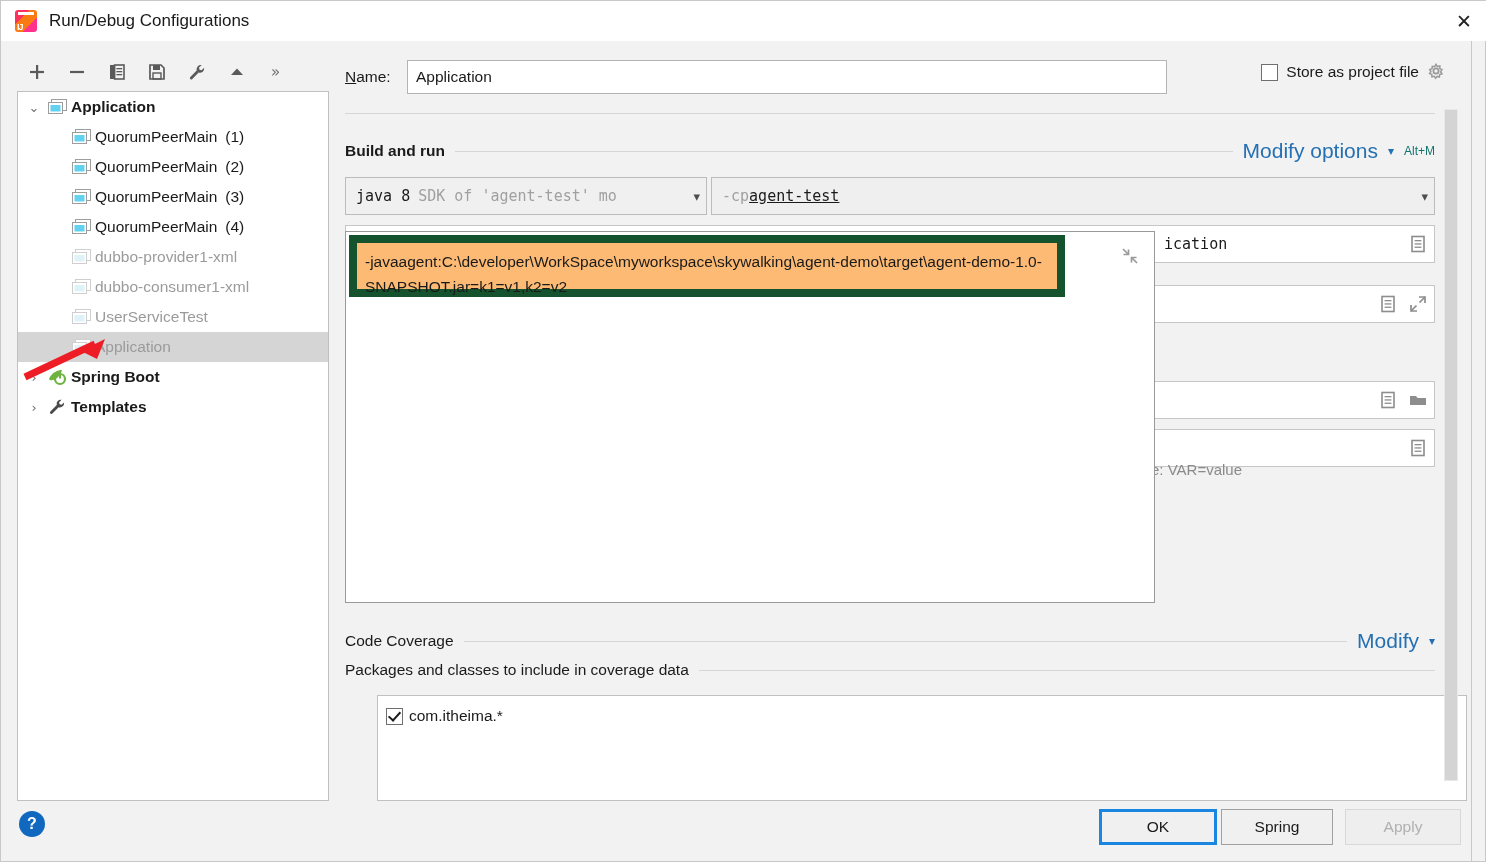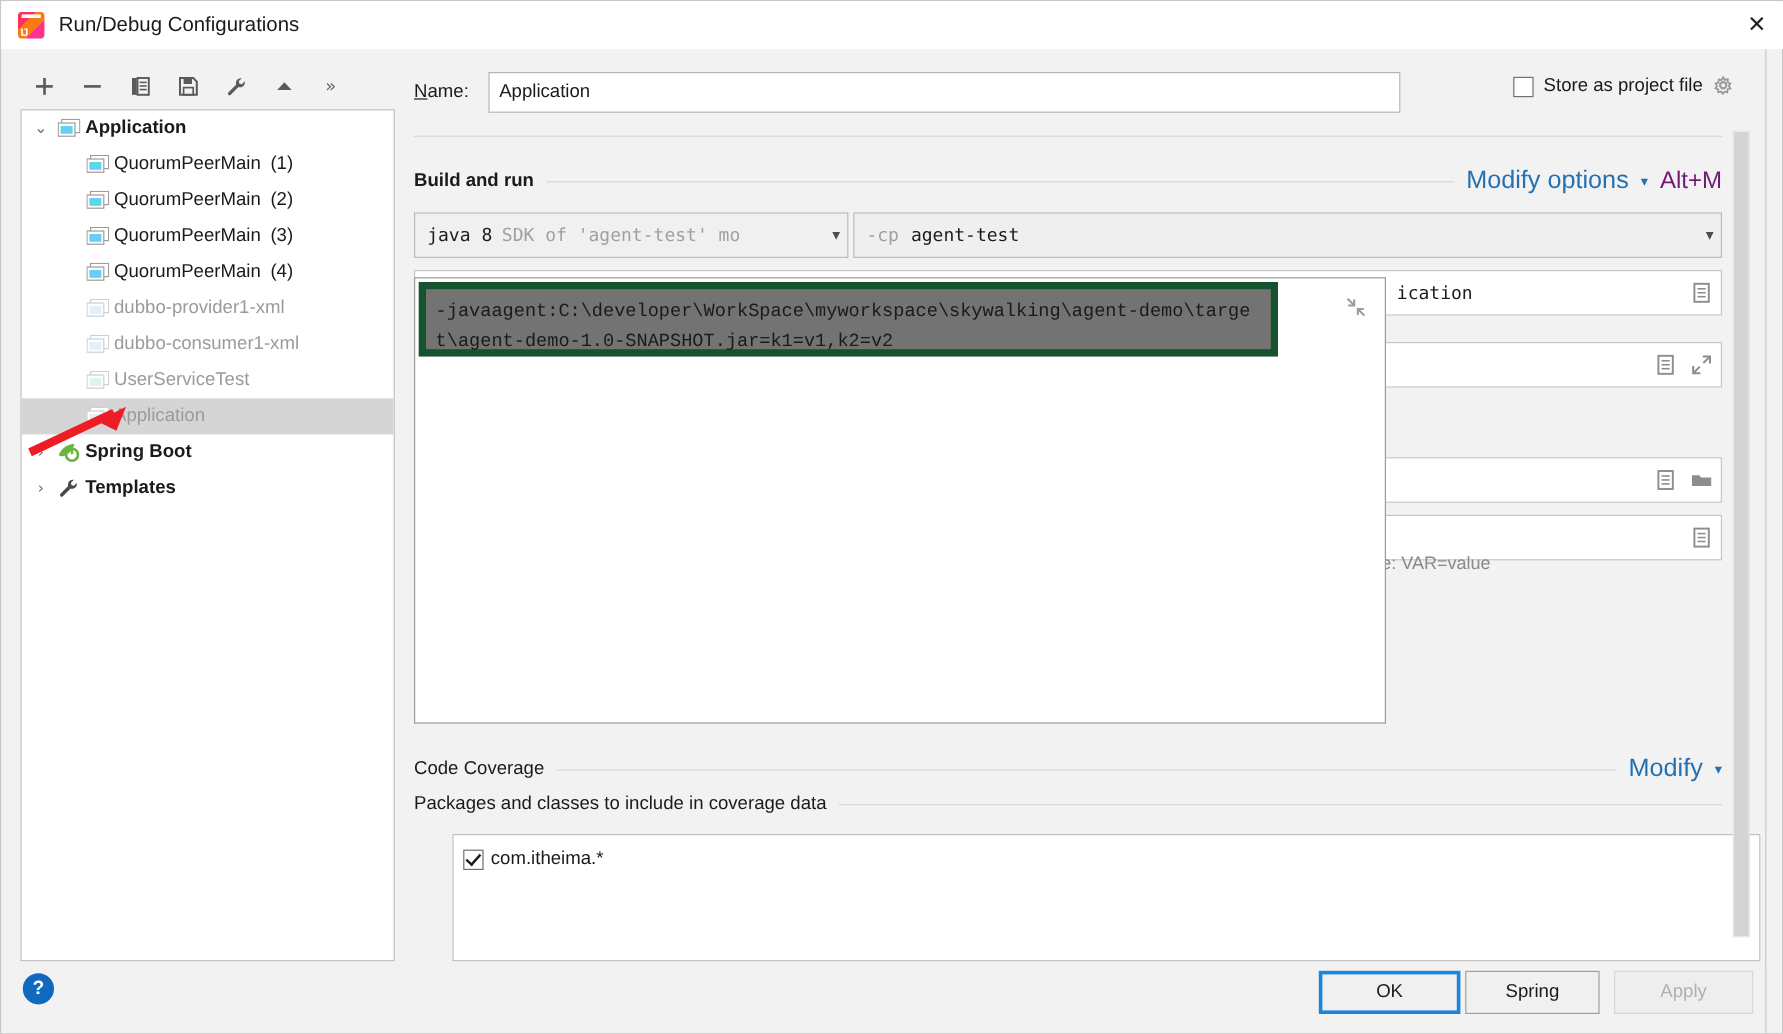--- a/index.html
+++ b/index.html
@@ -122,21 +122,21 @@
 
   
   .sect{
     position:absolute;left:0;width:1090px;display:flex;align-items:center;gap:10px;
   }
   .sect-title{font-size:15.5px;font-weight:bold;white-space:nowrap;}
   .sect-title.normal{font-weight:normal;}
   .sect-rule{flex:1;height:1px;background:#d6d6d6;}
   .link{color:#2470b3;font-size:21px;cursor:pointer;white-space:nowrap;}
   .chev{color:#2470b3;font-size:12px;font-family:"DejaVu Sans",sans-serif;}
-  .shortcut{color:#701a75;font-size:20px;white-space:nowrap;}
+  .shortcut{color:#0f766e;font-size:12px;white-space:nowrap;}
 
   
   .combo{
     position:absolute;height:38px;box-sizing:border-box;
     background:#f0f0f0;border:1px solid #bcbcbc;
     display:flex;align-items:center;padding:0 6px 0 10px;
     font-family:"DejaVu Sans Mono","Liberation Mono",monospace;
     font-size:15px;cursor:pointer;overflow:hidden;
   }
   .combo .mono-dark{color:#1a1a1a;}
@@ -160,26 +160,26 @@
     position:absolute;font-size:15px;color:#8a8a8a;white-space:nowrap;
   }
 
   
   .vm-overlay{
     position:absolute;left:0;top:182px;width:810px;height:372px;
     background:#fff;border:1px solid #9a9a9a;box-sizing:border-box;
   }
   .vm-box{
     position:absolute;left:3px;top:3px;width:716px;height:62px;
-    border:6px solid #14532d;box-sizing:border-box;
+    border:8px solid #14532d;box-sizing:border-box;
     padding:6px 8px;
-    font-family:Liberation Mono, monospace;
+    font-family:Liberation Sans, sans-serif;
     font-size:15.5px;line-height:25px;color:#1a1a1a;
     white-space:pre-wrap;word-break:break-all;
-    background:#737373;
+    background:#fdba74;
   }
   .collapse-btn{
     position:absolute;right:14px;top:14px;width:20px;height:20px;color:#9a9a9a;cursor:pointer;
   }
 
   
   .cov-list{
     position:absolute;left:0;top:646px;width:1090px;height:106px;
     background:#fff;border:1px solid #c0c0c0;box-sizing:border-box;
     padding:8px 0 0 8px;
@@ -447,21 +447,21 @@
     </div>
 
     <div class="combo" style="left:0;top:128px;width:362px;">
       <span class="mono-dark">java 8</span>
       <span class="mono-dim" style="margin-left:8px;overflow:hidden;white-space:nowrap;">SDK of 'agent-test' mo</span>
       <span class="caret">▾</span>
     </div>
 
     <div class="combo" style="left:366px;top:128px;width:724px;background:#efefef;">
       <span class="mono-dim">-cp</span>
-      <span class="mono-dark" style="margin-left:10px;">agent-test</span>
+      <span class="mono-dark" style="text-decoration:underline;">agent-test</span>
       <span class="caret">▾</span>
     </div>
 
     <div class="bgfield" style="left:0;top:176px;width:1090px;">
       <span class="val" style="margin-left:808px;">ication</span>
       <span class="fld-icons">
         <svg class="ficon" viewBox="0 0 20 20">
           <rect x="4" y="2.5" width="12" height="15" fill="none" stroke="#8d8d8d" stroke-width="1.6"></rect>
           <rect x="6.6" y="6" width="6.8" height="1.3" fill="#8d8d8d"></rect>
           <rect x="6.6" y="9.3" width="6.8" height="1.3" fill="#8d8d8d"></rect>

